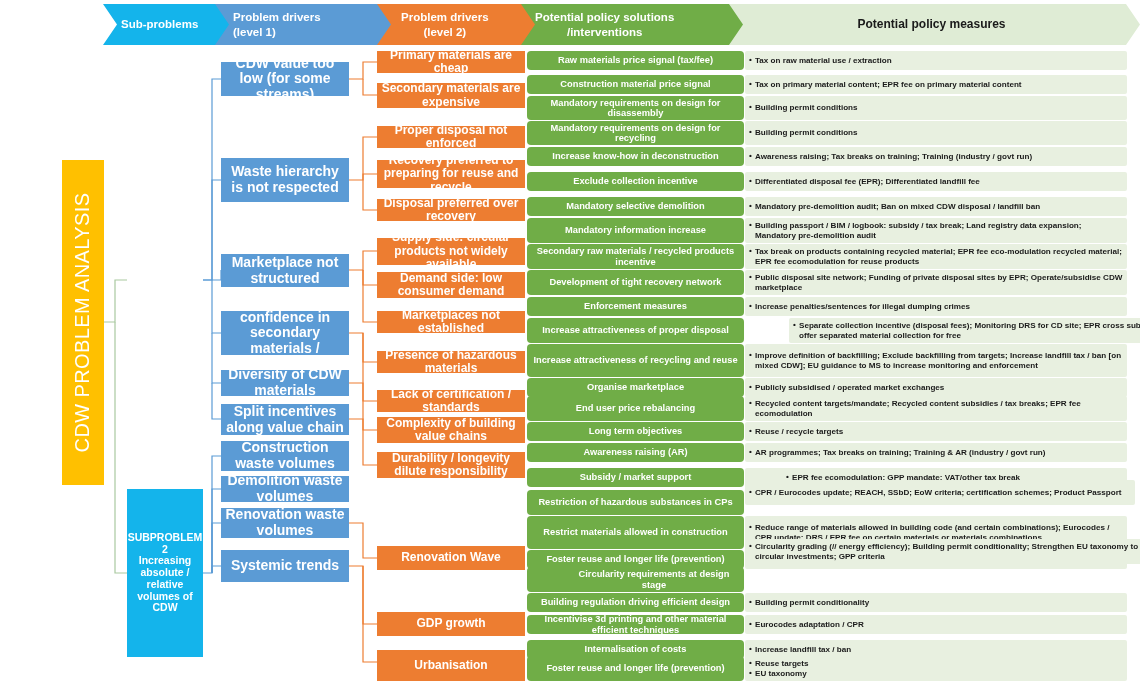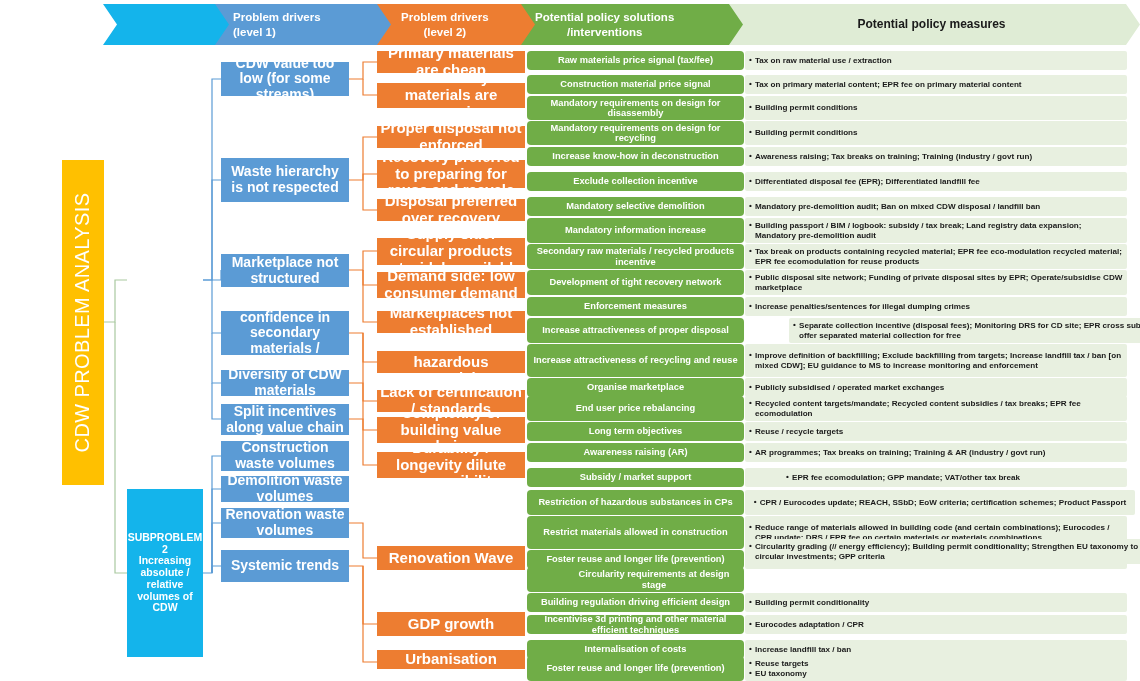--- a/index.html
+++ b/index.html
@@ -28,21 +28,21 @@
     background:#FFC000; color:#ffffff;
     display:flex; align-items:center; justify-content:center;
   }
   #title-bar .vtext {
     transform:rotate(-90deg); white-space:nowrap;
     font-size:20px; font-weight:normal; letter-spacing:.4px;
   }
 
   .subproblem { background:#14B4EB; font-size:10.5px; }
   .driver1    { background:#5B9BD5; font-size:14px; }
-  .driver2    { background:#ED7D31; font-size:15px; }
+  .driver2    { background:#ED7D31; font-size:12px; }
   .solution   { background:#70AD47; font-size:9.3px; border-radius:4px; }
   .measure    { position:absolute; background:#E8F0E0; color:#1a1a1a;
                 font-size:8.1px; font-weight:bold; line-height:1.22;
                 padding:2px 4px 2px 4px; border-radius:2px;
                 display:flex; align-items:center; }
   .measure ul { margin:0; padding:0; list-style:none; }
   .measure li { position:relative; padding-left:6px; }
   .measure li:before { content:"\2022"; position:absolute; left:0; top:-1px; }
 
   svg.wires { position:absolute; left:0; top:0; width:1140px; height:681px;
@@ -54,20 +54,23 @@
 <div id="canvas">
 
   <svg class="wires">
     <polygon points="103,4 219,4 233,24.5 219,45 103,45 117,24.5" fill="#14B4EB"></polygon>
     <polygon points="215,4 381,4 395,24.5 381,45 215,45 229,24.5" fill="#5B9BD5"></polygon>
     <polygon points="377,4 525,4 539,24.5 525,45 377,45 391,24.5" fill="#ED7D31"></polygon>
     <polygon points="521,4 733,4 747,24.5 733,45 521,45 535,24.5" fill="#70AD47"></polygon>
     <polygon points="729,4 1126,4 1140,24.5 1126,45 729,45 743,24.5" fill="#DFECD5"></polygon>
   </svg>
 
+  <div class="hdr" style="left:103px;width:130px;">
+    <div class="hdr-inner" style="white-space:pre-line;">Sub-problems</div>
+  </div>
   <div class="hdr" style="left:215px;width:180px;">
     <div class="hdr-inner" style="white-space:pre-line;">Problem drivers
 (level 1)</div>
   </div>
   <div class="hdr" style="left:377px;width:162px;">
     <div class="hdr-inner" style="white-space:pre-line;text-align:center;padding-left:24px;">Problem drivers
 (level 2)</div>
   </div>
   <div class="hdr" style="left:521px;width:226px;">
     <div class="hdr-inner" style="white-space:pre-line;text-align:center;padding-left:14px;">Potential policy solutions
@@ -201,21 +204,21 @@
       </div>
       <div class="node driver2" style="left: 377px; top: 452px; width: 148px; height: 26px;">
         <span>Durability / longevity dilute responsibility</span>
       </div>
       <div class="node driver2" style="left: 377px; top: 546px; width: 148px; height: 24px;">
         <span>Renovation Wave</span>
       </div>
       <div class="node driver2" style="left: 377px; top: 612px; width: 148px; height: 24px;">
         <span>GDP growth</span>
       </div>
-      <div class="node driver2" style="left: 377px; top: 650px; width: 148px; height: 19px;">
+      <div class="node driver2" style="left: 377px; top: 650px; width: 148px; height: 32px;">
         <span>Urbanisation</span>
       </div>
     </div>
 
   <div id="sol-layer">
       <div class="node solution" style="left: 527px; top: 51px; width: 217px; height: 19px;">
         <span>Raw materials price signal (tax/fee)</span>
       </div>
       <div class="node solution" style="left: 527px; top: 75px; width: 217px; height: 19px;">
         <span>Construction material price signal</span>
@@ -378,21 +381,21 @@
       <div class="measure" style="left: 745px; top: 443px; width: 382px; height: 19px;">
         <ul>
           <li>AR programmes; Tax breaks on training; Training &amp; AR (industry / govt run)</li>
         </ul>
       </div>
       <div class="measure" style="left: 745px; top: 468px; width: 382px; height: 19px; padding-left: 41px;">
         <ul>
           <li>EPR fee ecomodulation; GPP mandate; VAT/other tax break</li>
         </ul>
       </div>
-      <div class="measure" style="left: 745px; top: 490px; width: 390px; height: 25px; justify-content: center;">
+      <div class="measure" style="left: 745px; top: 480px; width: 390px; height: 25px;">
         <ul>
           <li>CPR / Eurocodes update; REACH, SSbD; EoW criteria; certification schemes; Product Passport</li>
         </ul>
       </div>
       <div class="measure" style="left: 745px; top: 516px; width: 382px; height: 33px;">
         <ul>
           <li>Reduce range of materials allowed in building code (and certain combinations); Eurocodes / CPR update; DRS / EPR fee on certain materials or materials combinations</li>
         </ul>
       </div>
       <div class="measure" style="left: 745px; top: 550px; width: 382px; height: 19px;">

